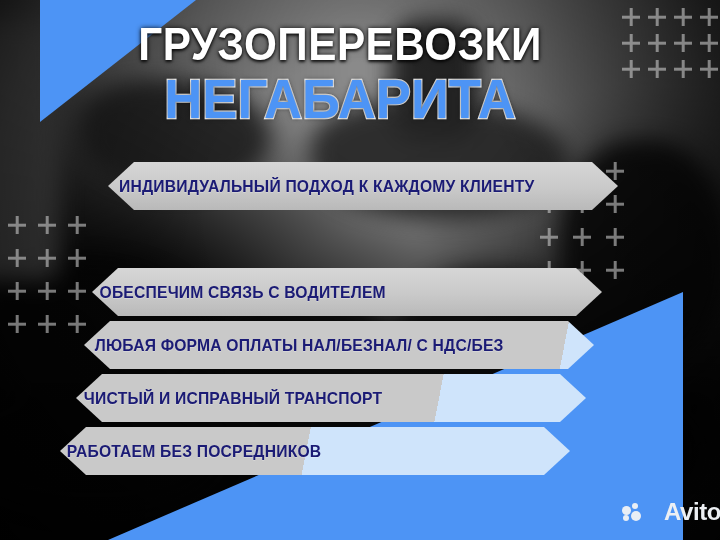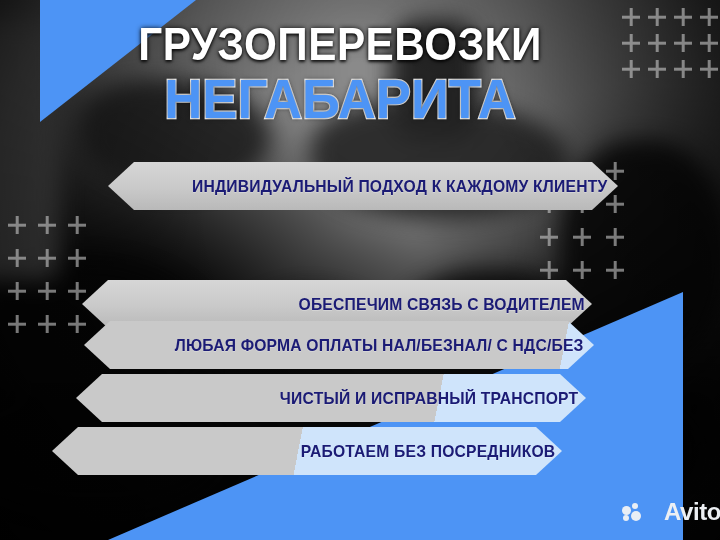--- a/index.html
+++ b/index.html
@@ -83,21 +83,21 @@
     -webkit-text-stroke:2.4px #ffffff;
     paint-order:stroke fill;
     text-shadow:0 0 6px rgba(0,0,0,.55);
   }
 
   
   #banners{position:absolute;left:0;top:0;width:720px;height:540px;z-index:7;}
   .banner{
     position:absolute;
     height:48px;
-    display:flex;align-items:center;justify-content:flex-end;
+    display:flex;align-items:center;justify-content:flex-start;
     clip-path:polygon(0 50%, 26px 0, calc(100% - 26px) 0, 100% 50%, calc(100% - 26px) 100%, 26px 100%);
     filter:drop-shadow(0 2px 2px rgba(0,0,0,.55));
   }
   .banner-label{
     color:#1b1b75;
     font-weight:bold;
     font-size:16.5px;
     letter-spacing:.2px;
     white-space:nowrap;
     transform:scaleX(.95);
@@ -193,30 +193,30 @@
 
   <div class="title-wrap">
     <span class="title-1" style="color: rgb(255, 255, 255);">ГРУЗОПЕРЕВОЗКИ</span>
     <span class="title-2" style="color: rgb(77, 148, 245);">НЕГАБАРИТА</span>
   </div>
 
   <div id="banners">
       <div class="banner" style="left: 108px; top: 162px; width: 510px; background: linear-gradient(rgb(214, 214, 214) 0%, rgb(201, 201, 201) 55%, rgb(185, 185, 185) 100%);">
         <span class="banner-label" style="color: rgb(27, 27, 117);">ИНДИВИДУАЛЬНЫЙ ПОДХОД К КАЖДОМУ КЛИЕНТУ</span>
       </div>
-      <div class="banner" style="left: 82px; top: 268px; width: 510px; background: linear-gradient(rgb(214, 214, 214) 0%, rgb(201, 201, 201) 55%, rgb(185, 185, 185) 100%); margin-top: 12px;">
+      <div class="banner" style="left: 92px; top: 268px; width: 510px; background: linear-gradient(rgb(214, 214, 214) 0%, rgb(201, 201, 201) 55%, rgb(185, 185, 185) 100%);">
         <span class="banner-label" style="color: rgb(27, 27, 117);">ОБЕСПЕЧИМ СВЯЗЬ С ВОДИТЕЛЕМ</span>
       </div>
       <div class="banner" style="left: 84px; top: 321px; width: 510px; background: linear-gradient(101deg, rgb(201, 201, 201) 0%, rgb(201, 201, 201) 93.4%, rgb(207, 228, 251) 93.4%, rgb(207, 228, 251) 100%);">
         <span class="banner-label" style="color: rgb(27, 27, 117);">ЛЮБАЯ ФОРМА ОПЛАТЫ НАЛ/БЕЗНАЛ/ С НДС/БЕЗ</span>
       </div>
       <div class="banner" style="left: 76px; top: 374px; width: 510px; background: linear-gradient(101deg, rgb(201, 201, 201) 0%, rgb(201, 201, 201) 70.8%, rgb(207, 228, 251) 70.8%, rgb(207, 228, 251) 100%);">
         <span class="banner-label" style="color: rgb(27, 27, 117);">ЧИСТЫЙ И ИСПРАВНЫЙ ТРАНСПОРТ</span>
       </div>
-      <div class="banner" style="left: 52px; top: 427px; width: 510px; background: linear-gradient(101deg, rgb(201, 201, 201) 0%, rgb(201, 201, 201) 48.3%, rgb(207, 228, 251) 48.3%, rgb(207, 228, 251) 100%);">
+      <div class="banner" style="left: 60px; top: 427px; width: 510px; background: linear-gradient(101deg, rgb(201, 201, 201) 0%, rgb(201, 201, 201) 48.3%, rgb(207, 228, 251) 48.3%, rgb(207, 228, 251) 100%);">
         <span class="banner-label" style="color: rgb(27, 27, 117);">РАБОТАЕМ БЕЗ ПОСРЕДНИКОВ</span>
       </div>
     </div>
 
   <div id="avito">
     <span class="avito-dots">
       <i class="ad1"></i>
         <i class="ad2"></i>
         <i class="ad3"></i>
         <i class="ad4"></i>

